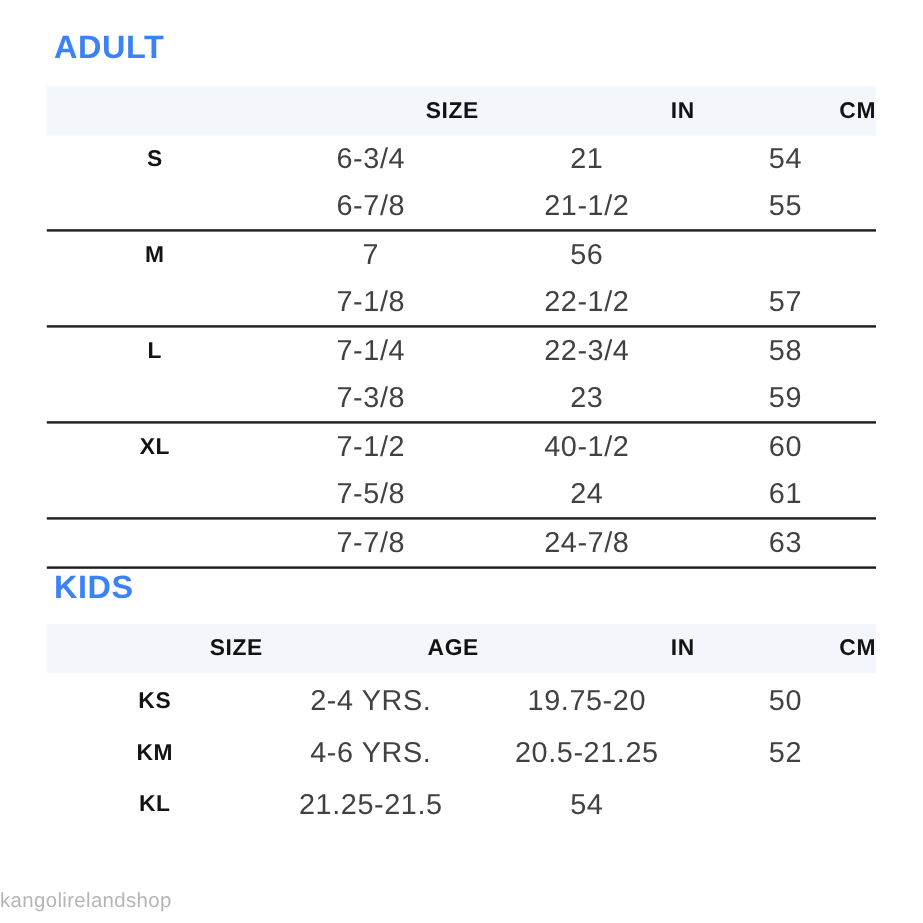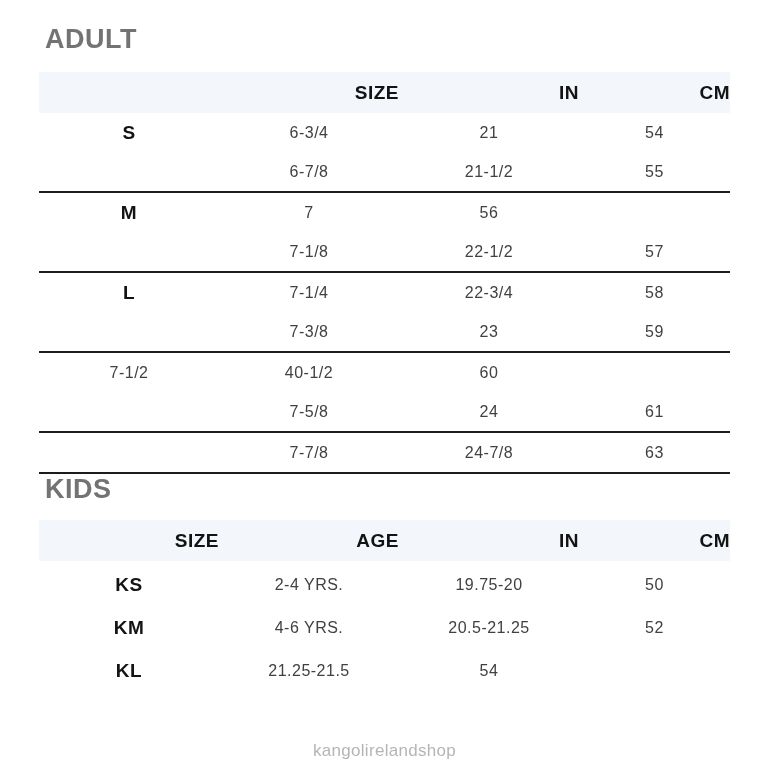--- a/index.html
+++ b/index.html
@@ -14,21 +14,21 @@
     height: 769px;
     background: #ffffff;
     overflow: hidden;
     box-sizing: border-box;
     padding: 24px 39px 0 39px;
   }
   .section-title {
     font-size: 27px;
     font-weight: 800;
     letter-spacing: 0.5px;
-    color: #737373;
+    color: #3b82f6;
     margin: 0 0 17px 6px;
   }
   .section-title.kids { margin-bottom: 15px; }
   .sizing-table { width: 691px; }
   .trow {
     display: grid;
     grid-template-columns: 180px 180px 180px 151px;
     align-items: center;
     text-align: center;
   }
@@ -37,40 +37,40 @@
     height: 41px;
     font-size: 19px;
     font-weight: 700;
     letter-spacing: 1px;
     color: #131313;
     text-align: right;
   }
   .drow { height: 39px; }
   .kids-table .drow { height: 43px; }
   .cell {
-    font-size: 16px;
+    font-size: 24px;
     font-weight: 300;
     color: #414141;
     letter-spacing: 0.5px;
   }
   .cell.label {
     font-size: 19px;
     font-weight: 700;
     letter-spacing: 0.5px;
     color: #131313;
   }
   .group { border-bottom: 2px solid #1c1c1c; }
   .adult-table { margin-bottom: 0; }
   .kids-table .thead { margin-bottom: 2px; }
   .watermark {
     position: absolute;
     left: 0;
     right: 0;
     bottom: 8px;
-    text-align: center;
+    text-align: left;
     font-size: 17px;
     color: #b5b5b5;
     letter-spacing: 0.3px;
   }
 </style>
 </head>
 <body>
 
 <div class="page">
 
@@ -123,20 +123,21 @@
       <div class="trow drow">
         <div class="cell label"></div>
         <div class="cell">7-3/8</div>
         <div class="cell">23</div>
         <div class="cell">59</div>
       </div>
     </div>
 
     <div class="group">
       <div class="trow drow">
+        <div class="cell label">XL</div>
         <div class="cell">7-1/2</div>
         <div class="cell">40-1/2</div>
         <div class="cell">60</div>
       </div>
       <div class="trow drow">
         <div class="cell label"></div>
         <div class="cell">7-5/8</div>
         <div class="cell">24</div>
         <div class="cell">61</div>
       </div>

